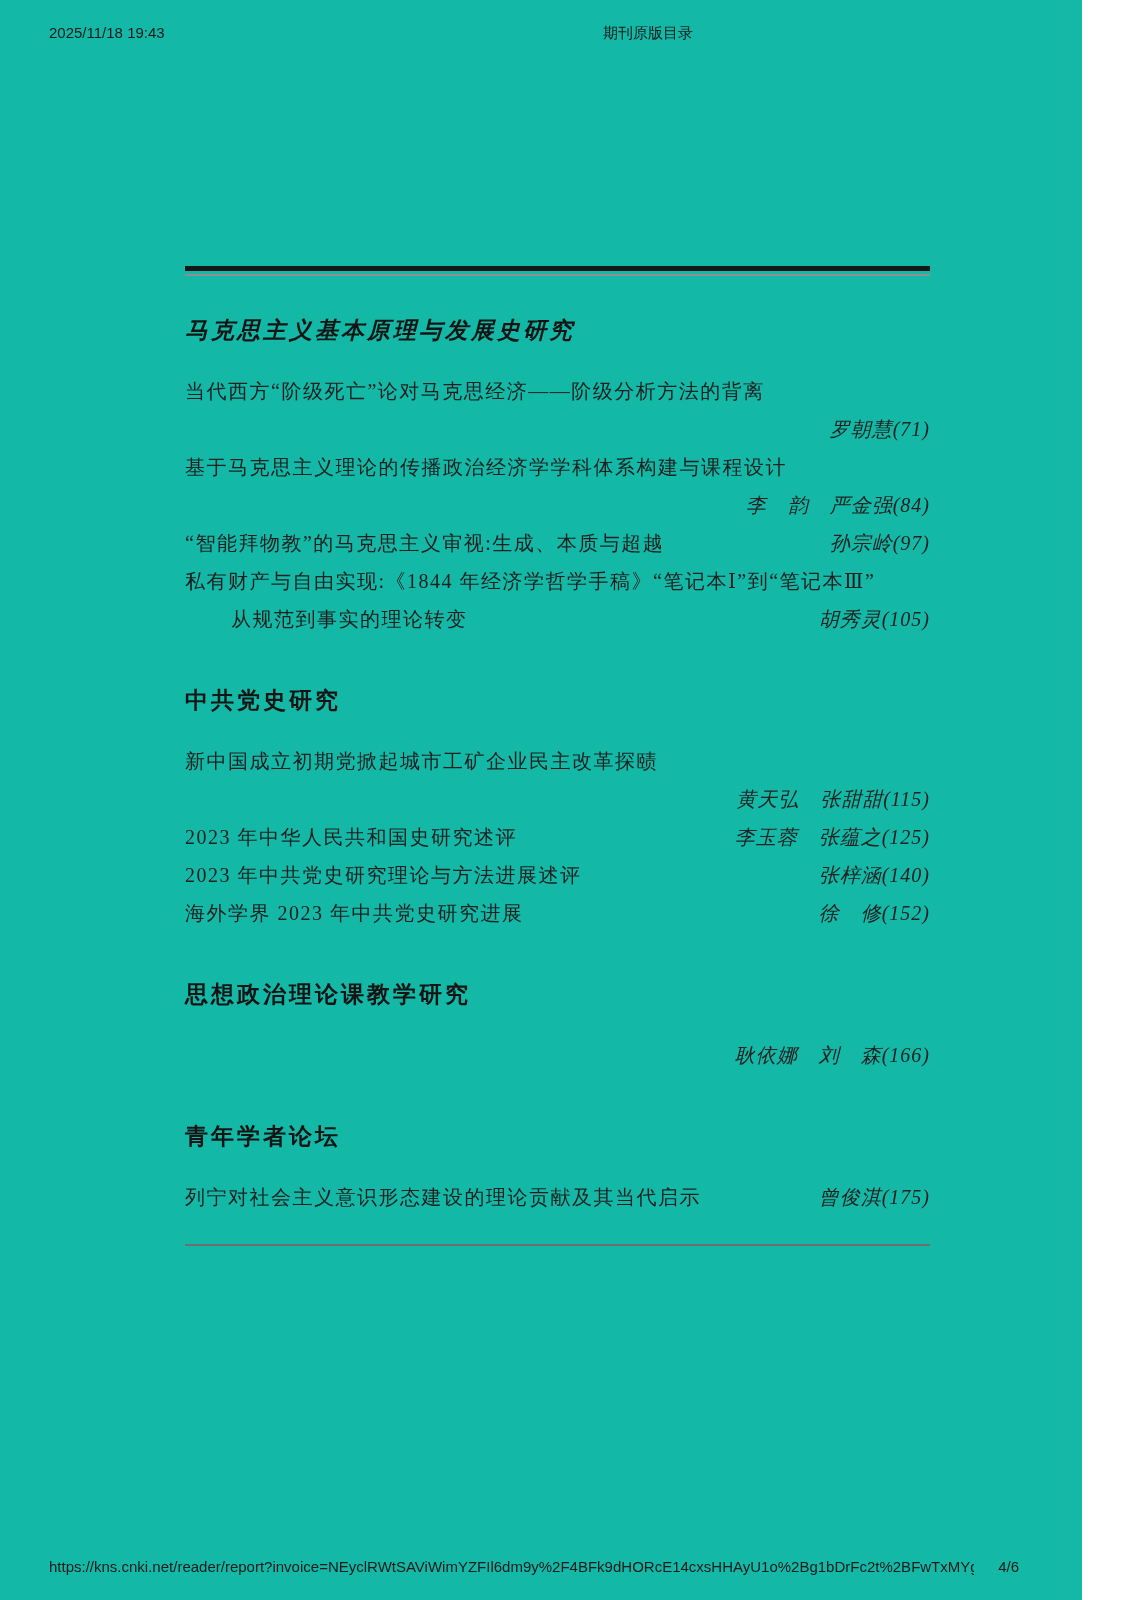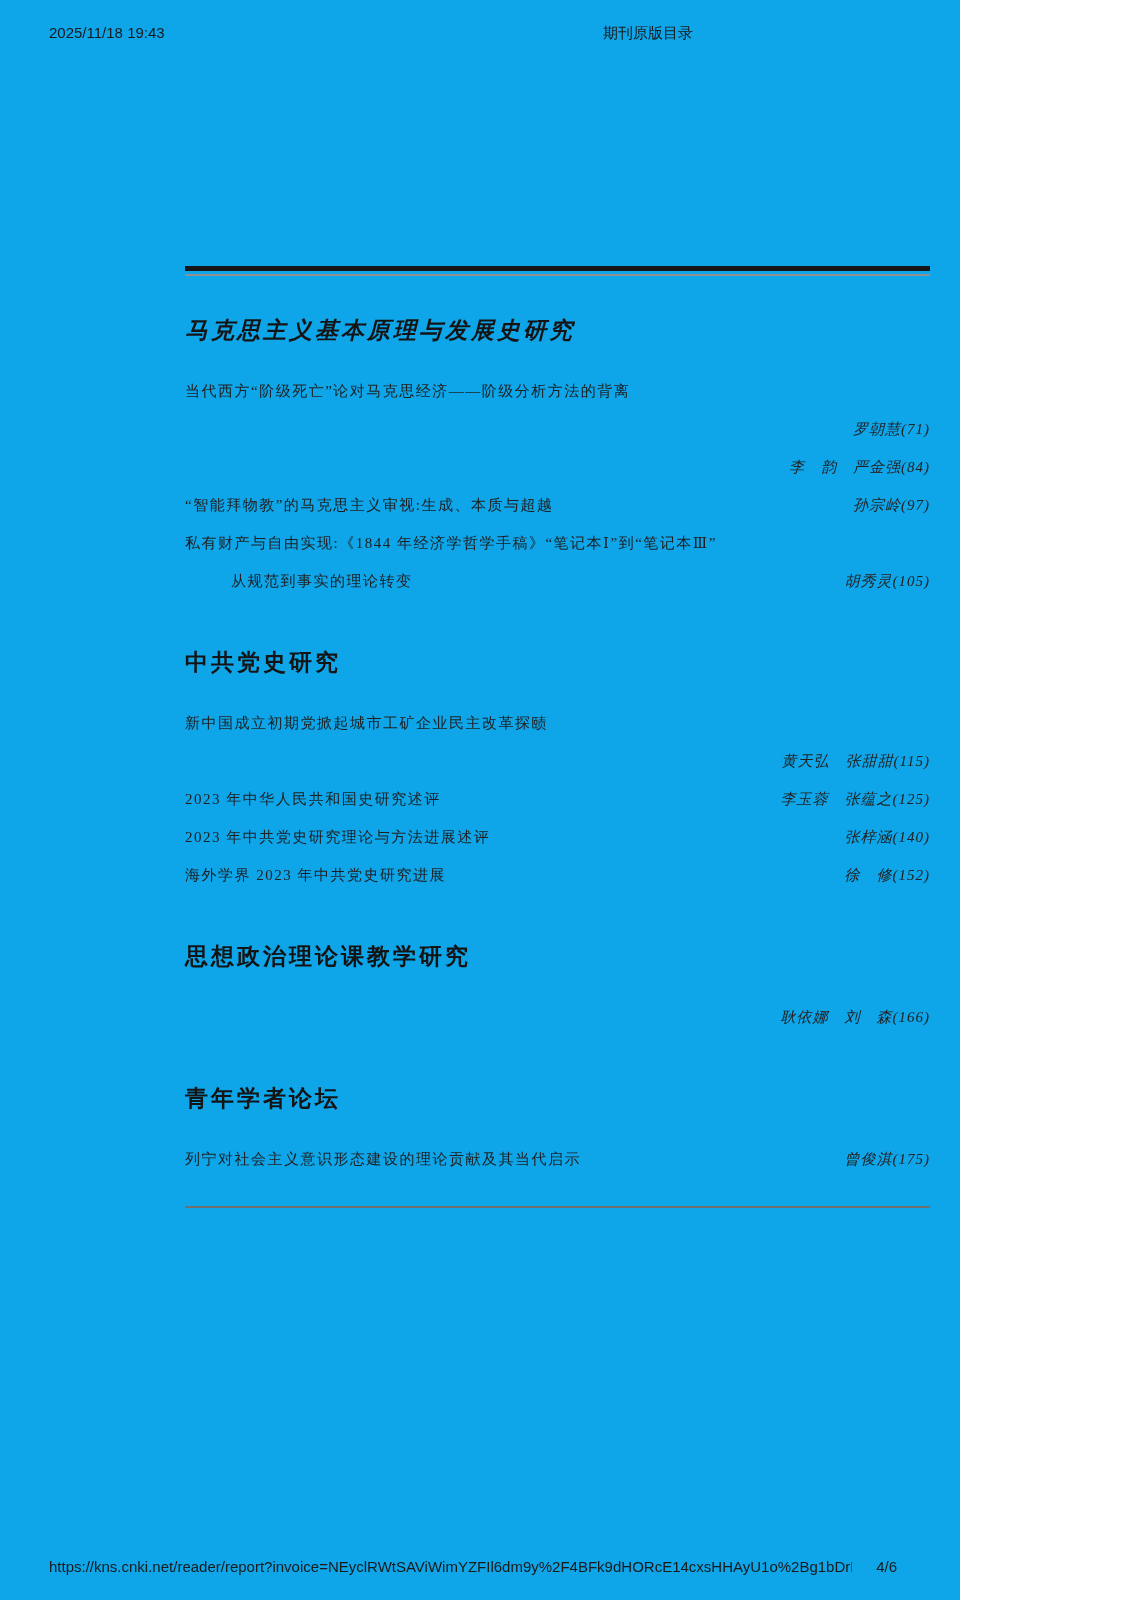--- a/index.html
+++ b/index.html
@@ -1,19 +1,19 @@
 <!DOCTYPE html>
 <html><head>
 <meta charset="utf-8">
 <style>
   html,body{margin:0;padding:0;background:#ffffff;}
   .page{
     position:relative;
-    width:960px;height:1600px;
-    background:#0ea5e9;
+    width:1082px;height:1600px;
+    background:#14b8a6;
     overflow:hidden;
     font-family:"Liberation Serif","DejaVu Serif",serif;
     color:#1f1f1f;
   }
   
   .print-header-timestamp{
     position:absolute;left:49px;top:24px;
     font-family:"Liberation Sans","DejaVu Sans",sans-serif;
     font-size:15px;color:#1a1a1a;
   }
@@ -47,21 +47,21 @@
   }
   .section-heading{
     font-family:"Liberation Sans","DejaVu Sans",sans-serif;
     font-size:23px;font-weight:700;letter-spacing:3px;
     color:#141414;line-height:28px;
     margin:48px 0 28px 0;
   }
   .toc-section:first-child .section-heading{margin-top:40px;font-style:italic;}
   .line{
     display:flex;align-items:center;
-    font-size:15px;line-height:38px;letter-spacing:1.5px;
+    font-size:20px;line-height:38px;letter-spacing:1.5px;
     color:#1f1f1f;
   }
   .line.indent{padding-left:46px;}
   .entry-title{white-space:pre-wrap;flex:0 1 auto;}
   .dot-leader{
     flex:1 1 auto;min-width:20px;
     margin:0 10px 0 10px;
     background-image:radial-gradient(circle,#2b2b2b 1.5px,rgba(0,0,0,0) 1.9px);
     background-size:7px 38px;
     background-repeat:repeat-x;
@@ -90,20 +90,23 @@
             <div class="line">
               <span class="entry-title">当代西方“阶级死亡”论对马克思经济——阶级分析方法的背离</span>
             </div>
             <div class="line indent">
               <span class="entry-title"></span>
               <span class="dot-leader"></span>
               <span class="entry-author">罗朝慧(71)</span>
             </div>
           </div>
           <div class="toc-entry">
+            <div class="line">
+              <span class="entry-title">基于马克思主义理论的传播政治经济学学科体系构建与课程设计</span>
+            </div>
             <div class="line indent">
               <span class="entry-title"></span>
               <span class="dot-leader"></span>
               <span class="entry-author">李　韵　严金强(84)</span>
             </div>
           </div>
           <div class="toc-entry">
             <div class="line">
               <span class="entry-title">“智能拜物教”的马克思主义审视:生成、本质与超越</span>
               <span class="dot-leader"></span>

